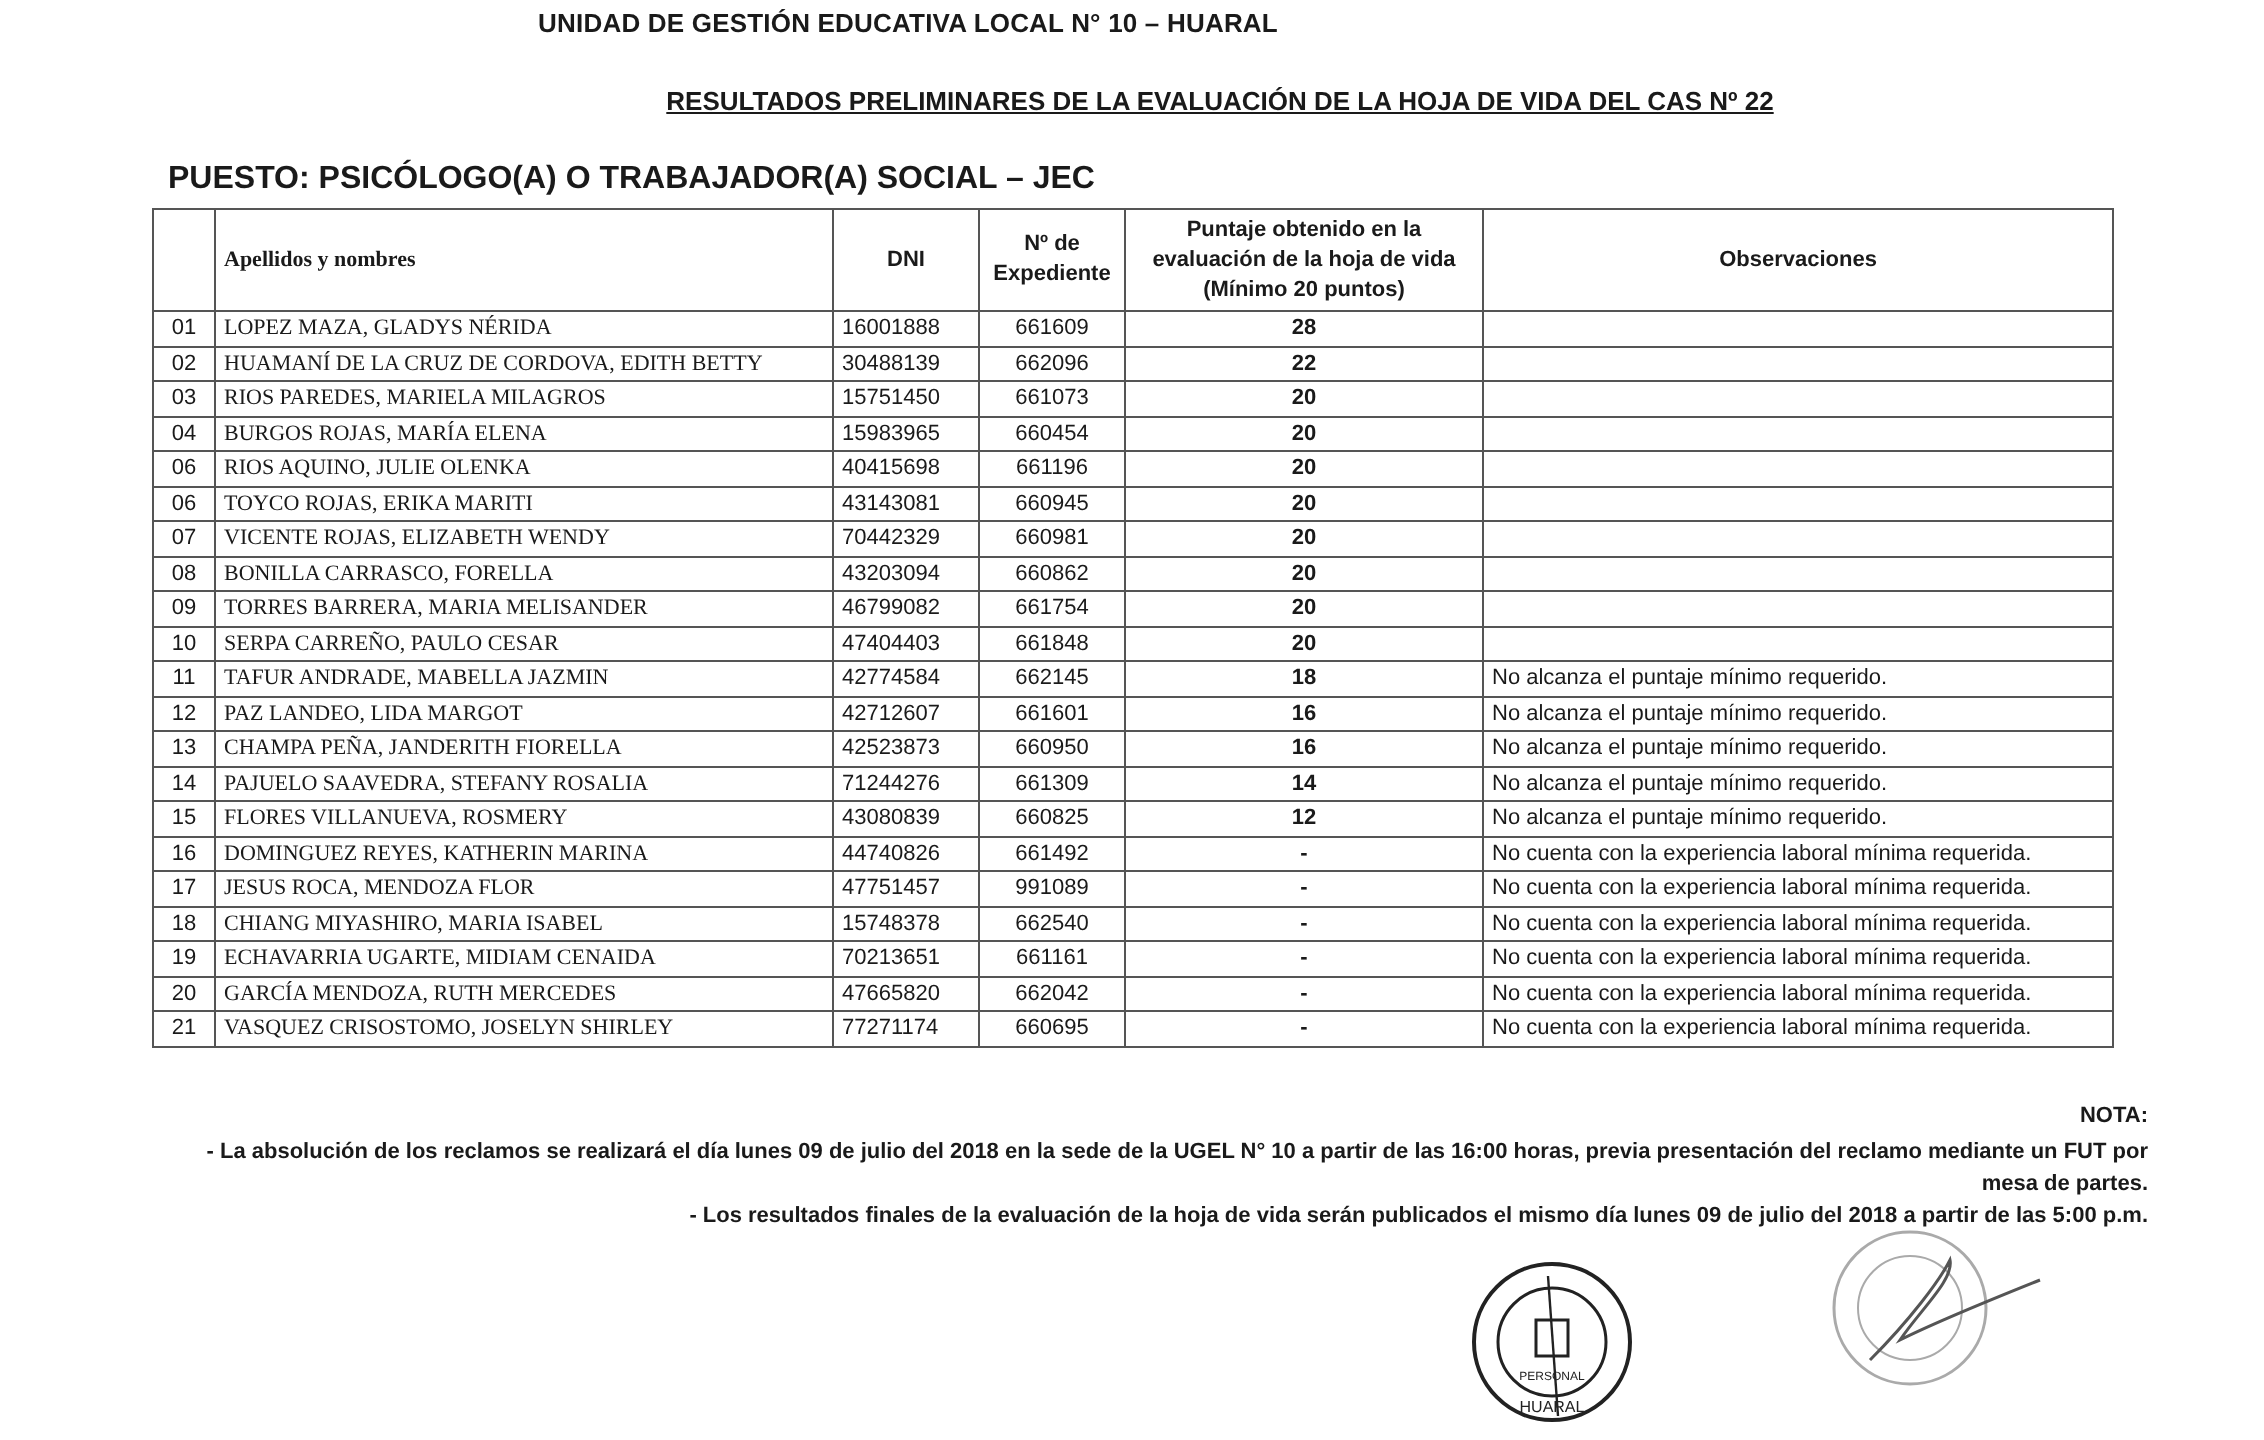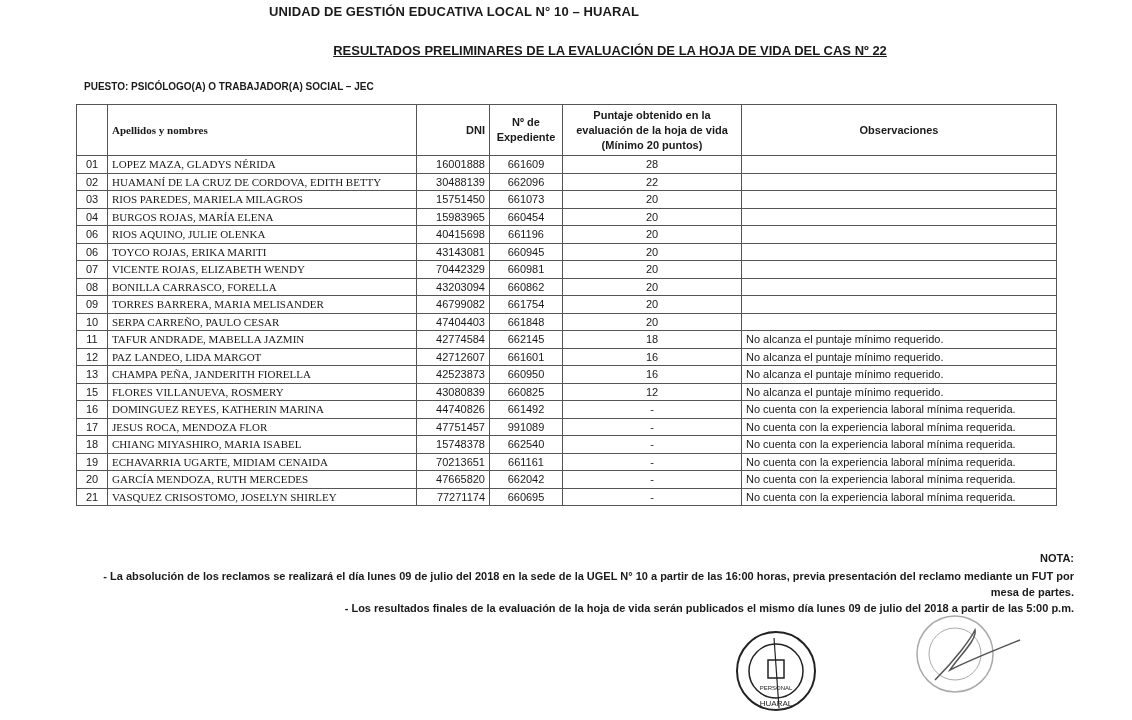--- a/index.html
+++ b/index.html
@@ -1,30 +1,30 @@
 <!DOCTYPE html>
 <html><head>
 <meta charset="utf-8">
 <style>
   html, body { margin:0; padding:0; background:#ffffff; }
   body { width:1132px; height:720px; position:relative; overflow:hidden; font-family:"Liberation Sans", sans-serif; color:#1a1a1a; }
   .title1 { position:absolute; top:4px; left:0; width:908px; text-align:center; font-weight:bold; font-size:13px; letter-spacing:0.1px; }
   .title2 { position:absolute; top:43px; left:0; width:1132px; text-align:center; font-weight:bold; font-size:13px; text-decoration:underline;padding-left:44px; }
-  .puesto { position:absolute; top:81px; left:84px; font-weight:bold; font-size:10px; }
+  .puesto { position:absolute; top:81px; left:84px; font-weight:bold; font-size:16px; }
   table.grid { position:absolute; top:104px; left:76px; border-collapse:collapse; font-size:11px; }
   table.grid td, table.grid th { border:1px solid #555; padding:0 4px; height:16.5px; white-space:nowrap; }
   table.grid th { font-weight:bold; height:50px; line-height:15px; }
   .c-num { width:22px; text-align:center; }
   .c-name { width:300px; text-align:left;font-family:Liberation Serif, serif; }
-  .c-dni { width:64px; text-align:right; }
+  .c-dni { width:64px; text-align:left; }
   .c-exp { width:64px; text-align:center; }
-  .c-score { width:170px; text-align:center; font-weight:normal; }
+  .c-score { width:170px; text-align:center; font-weight:bold; }
   .c-obs { width:306px; text-align:left; }
   th.c-name { padding-left:8px; }
-  th.c-dni { text-align:right; padding-right:10px;border-radius:24px; }
+  th.c-dni { text-align:center; padding-right:10px;border-radius:24px; }
   .nota { position:absolute; top:550px; left:84px; width:990px; font-size:11px; font-weight:bold; line-height:16px;text-align:right; }
   .nota .head { margin-bottom:2px; }
   .nota .item { padding-left:10px; text-indent:-10px; }
   .stamp1 { position:absolute; left:735px; top:630px; width:82px; height:82px; }
   .stamp2 { position:absolute; left:915px; top:610px; width:110px; height:90px; }
 </style>
 </head>
 <body>
 
 <div class="title1">UNIDAD DE GESTIÓN EDUCATIVA LOCAL N° 10 – HUARAL</div>
@@ -148,20 +148,28 @@
       </tr>
       <tr>
         <td class="c-num">13</td>
         <td class="c-name">CHAMPA PEÑA, JANDERITH FIORELLA</td>
         <td class="c-dni">42523873</td>
         <td class="c-exp">660950</td>
         <td class="c-score">16</td>
         <td class="c-obs">No alcanza el puntaje mínimo requerido.</td>
       </tr>
       <tr>
+        <td class="c-num">14</td>
+        <td class="c-name">PAJUELO SAAVEDRA, STEFANY ROSALIA</td>
+        <td class="c-dni">71244276</td>
+        <td class="c-exp">661309</td>
+        <td class="c-score">14</td>
+        <td class="c-obs">No alcanza el puntaje mínimo requerido.</td>
+      </tr>
+      <tr>
         <td class="c-num">15</td>
         <td class="c-name">FLORES VILLANUEVA, ROSMERY</td>
         <td class="c-dni">43080839</td>
         <td class="c-exp">660825</td>
         <td class="c-score">12</td>
         <td class="c-obs">No alcanza el puntaje mínimo requerido.</td>
       </tr>
       <tr>
         <td class="c-num">16</td>
         <td class="c-name">DOMINGUEZ REYES, KATHERIN MARINA</td>

